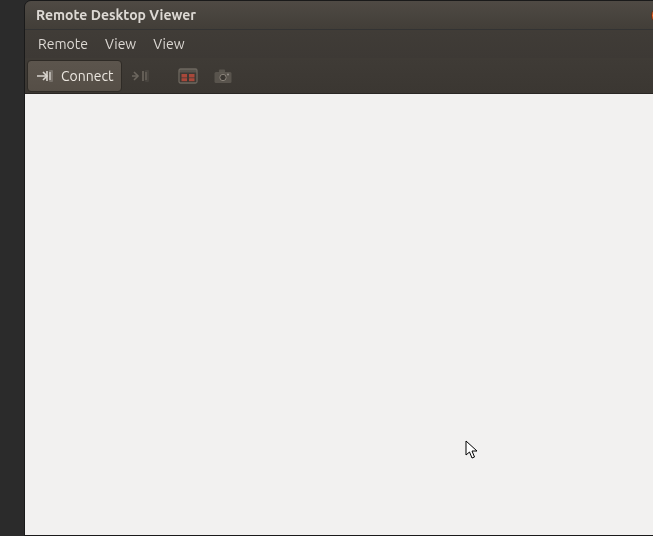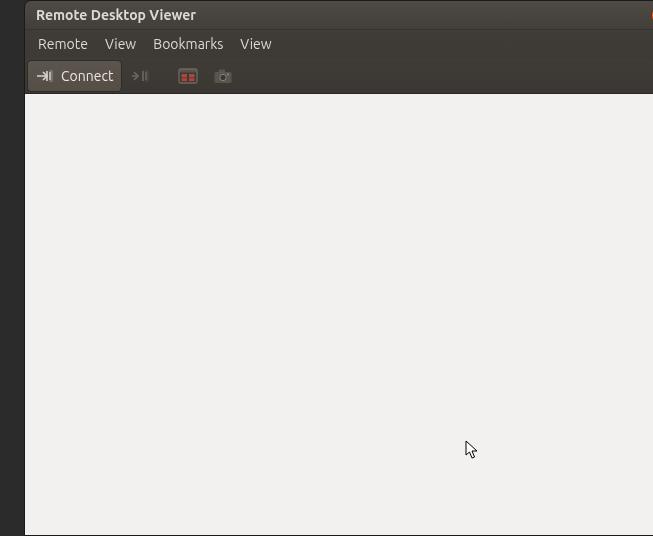--- a/index.html
+++ b/index.html
@@ -135,21 +135,20 @@
     <div class="close-btn">
       <svg viewBox="0 0 8 8">
         <path d="M1 1 L7 7 M7 1 L1 7" stroke="#4a1f08" stroke-width="1.6" stroke-linecap="round"></path>
       </svg>
     </div>
   </div>
 
   <div class="menubar">
     <div class="menu-item">Remote</div>
     <div class="menu-item">View</div>
-    <div class="menu-item">Bookmarks</div>
     <div class="menu-item">View</div>
   </div>
 
   <div class="toolbar">
     <div class="toolbar-btn enabled">
       <span class="icon-wrap">
         <svg width="20" height="16" viewBox="0 0 20 16">
           <path d="M2 8 L12 8" stroke="#d9d5cf" stroke-width="1.6"></path>
           <path d="M12 3 L12 13" stroke="#d9d5cf" stroke-width="1.6"></path>
           <path d="M8 4 L12 8 L8 12" stroke="#d9d5cf" stroke-width="1.6" fill="none"></path>

